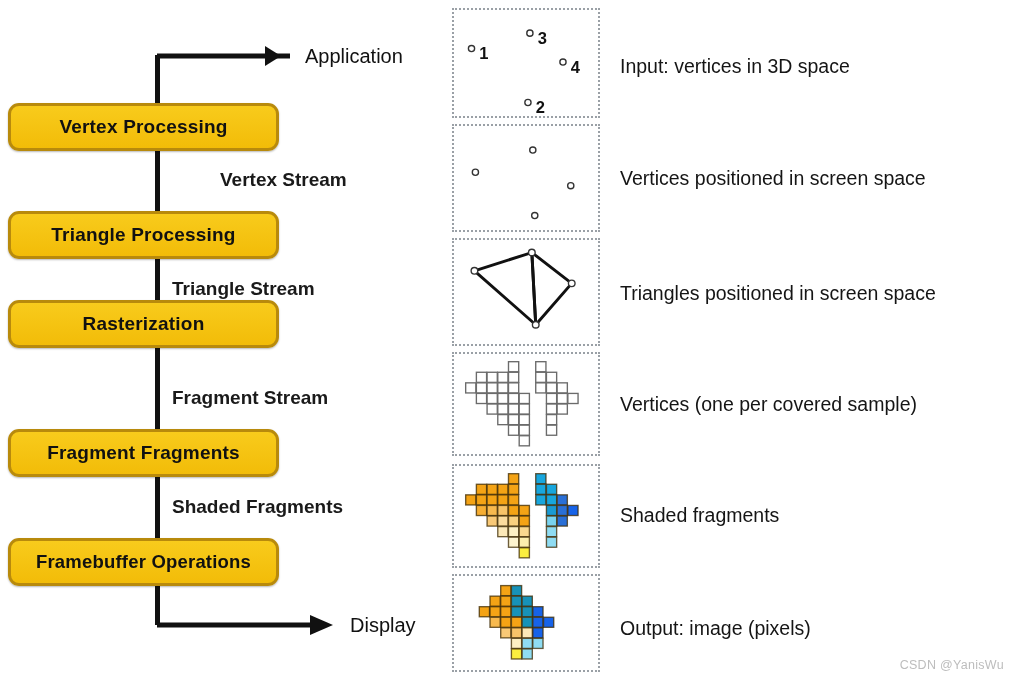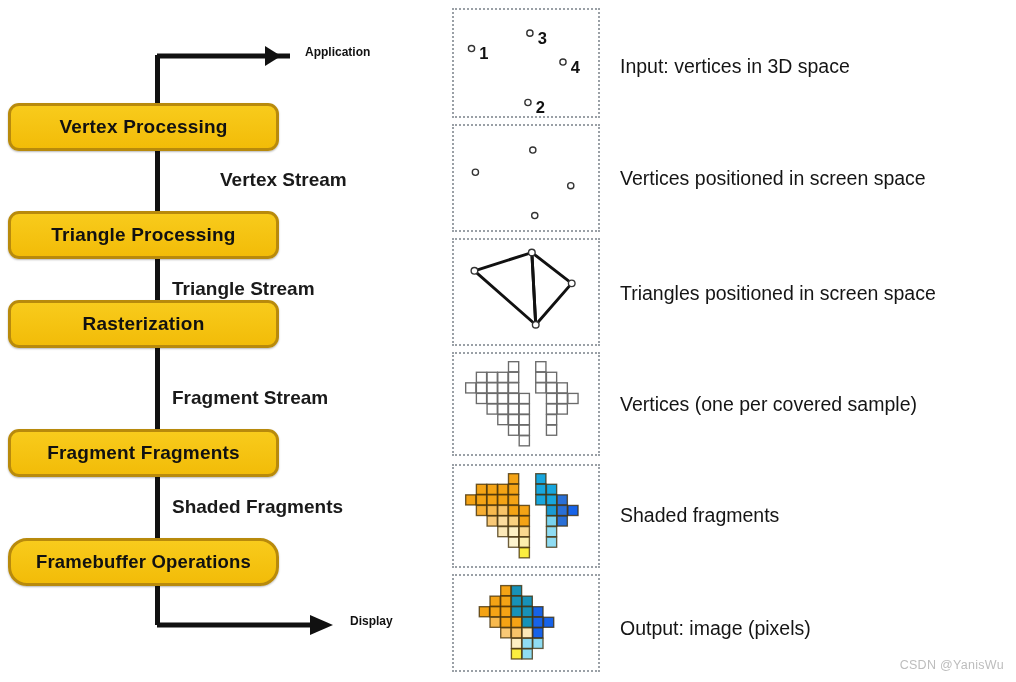--- a/index.html
+++ b/index.html
@@ -25,21 +25,21 @@
   .stage-box.wide{font-size:18.5px;}
 
   .connector{position:absolute;left:155px;width:5px;background:#111;}
 
   .stream-label{
     position:absolute;left:172px;
     font-size:19px;font-weight:bold;color:#1a1a1a;white-space:nowrap;
   }
 
   .endpoint-label{
-    position:absolute;font-size:12px;font-weight:bold;color:#111;white-space:nowrap;
+    position:absolute;font-size:20px;font-weight:normal;color:#111;white-space:nowrap;
   }
 
   
   #panels{position:absolute;left:452px;top:0;width:564px;height:682px;}
 
   .panel{
     position:absolute;left:0;width:148px;
     border:2px dotted #9aa0a6;box-sizing:border-box;background:#fff;
   }
   .panel svg{display:block;width:100%;height:100%;}
@@ -65,21 +65,21 @@
       <div class="connector" style="top: 55px; height: 570px;"></div>
       <svg width="200" height="30" style="position: absolute; left: 155px; top: 44px;">
         <line x1="2" y1="12" x2="135" y2="12" stroke="#111" stroke-width="5"></line>
         <polygon points="110,2 110,22 126,12" fill="#111"></polygon>
       </svg>
       <div class="endpoint-label" style="left: 305px; top: 45px;">Application</div>
       <div class="stage-box" style="top: 103px;">Vertex Processing</div>
       <div class="stage-box" style="top: 211px;">Triangle Processing</div>
       <div class="stage-box" style="top: 300px;">Rasterization</div>
       <div class="stage-box" style="top: 429px;">Fragment Fragments</div>
-      <div class="stage-box wide" style="top: 538px; border-radius: 19px;">Framebuffer Operations</div>
+      <div class="stage-box wide" style="top: 538px;">Framebuffer Operations</div>
       <div class="stream-label" style="top: 169px; margin-left: 48px;">Vertex Stream</div>
       <div class="stream-label" style="top: 277.5px;">Triangle Stream</div>
       <div class="stream-label" style="top: 386.5px; text-align: center;">Fragment Stream</div>
       <div class="stream-label" style="top: 495.5px;">Shaded Fragments</div>
       <svg width="210" height="30" style="position: absolute; left: 155px; top: 613px;">
         <line x1="2" y1="12" x2="160" y2="12" stroke="#111" stroke-width="5"></line>
         <polygon points="155,2 155,22 178,12" fill="#111"></polygon>
       </svg>
       <div class="endpoint-label" style="left: 350px; top: 614px;">Display</div>
     </div>

